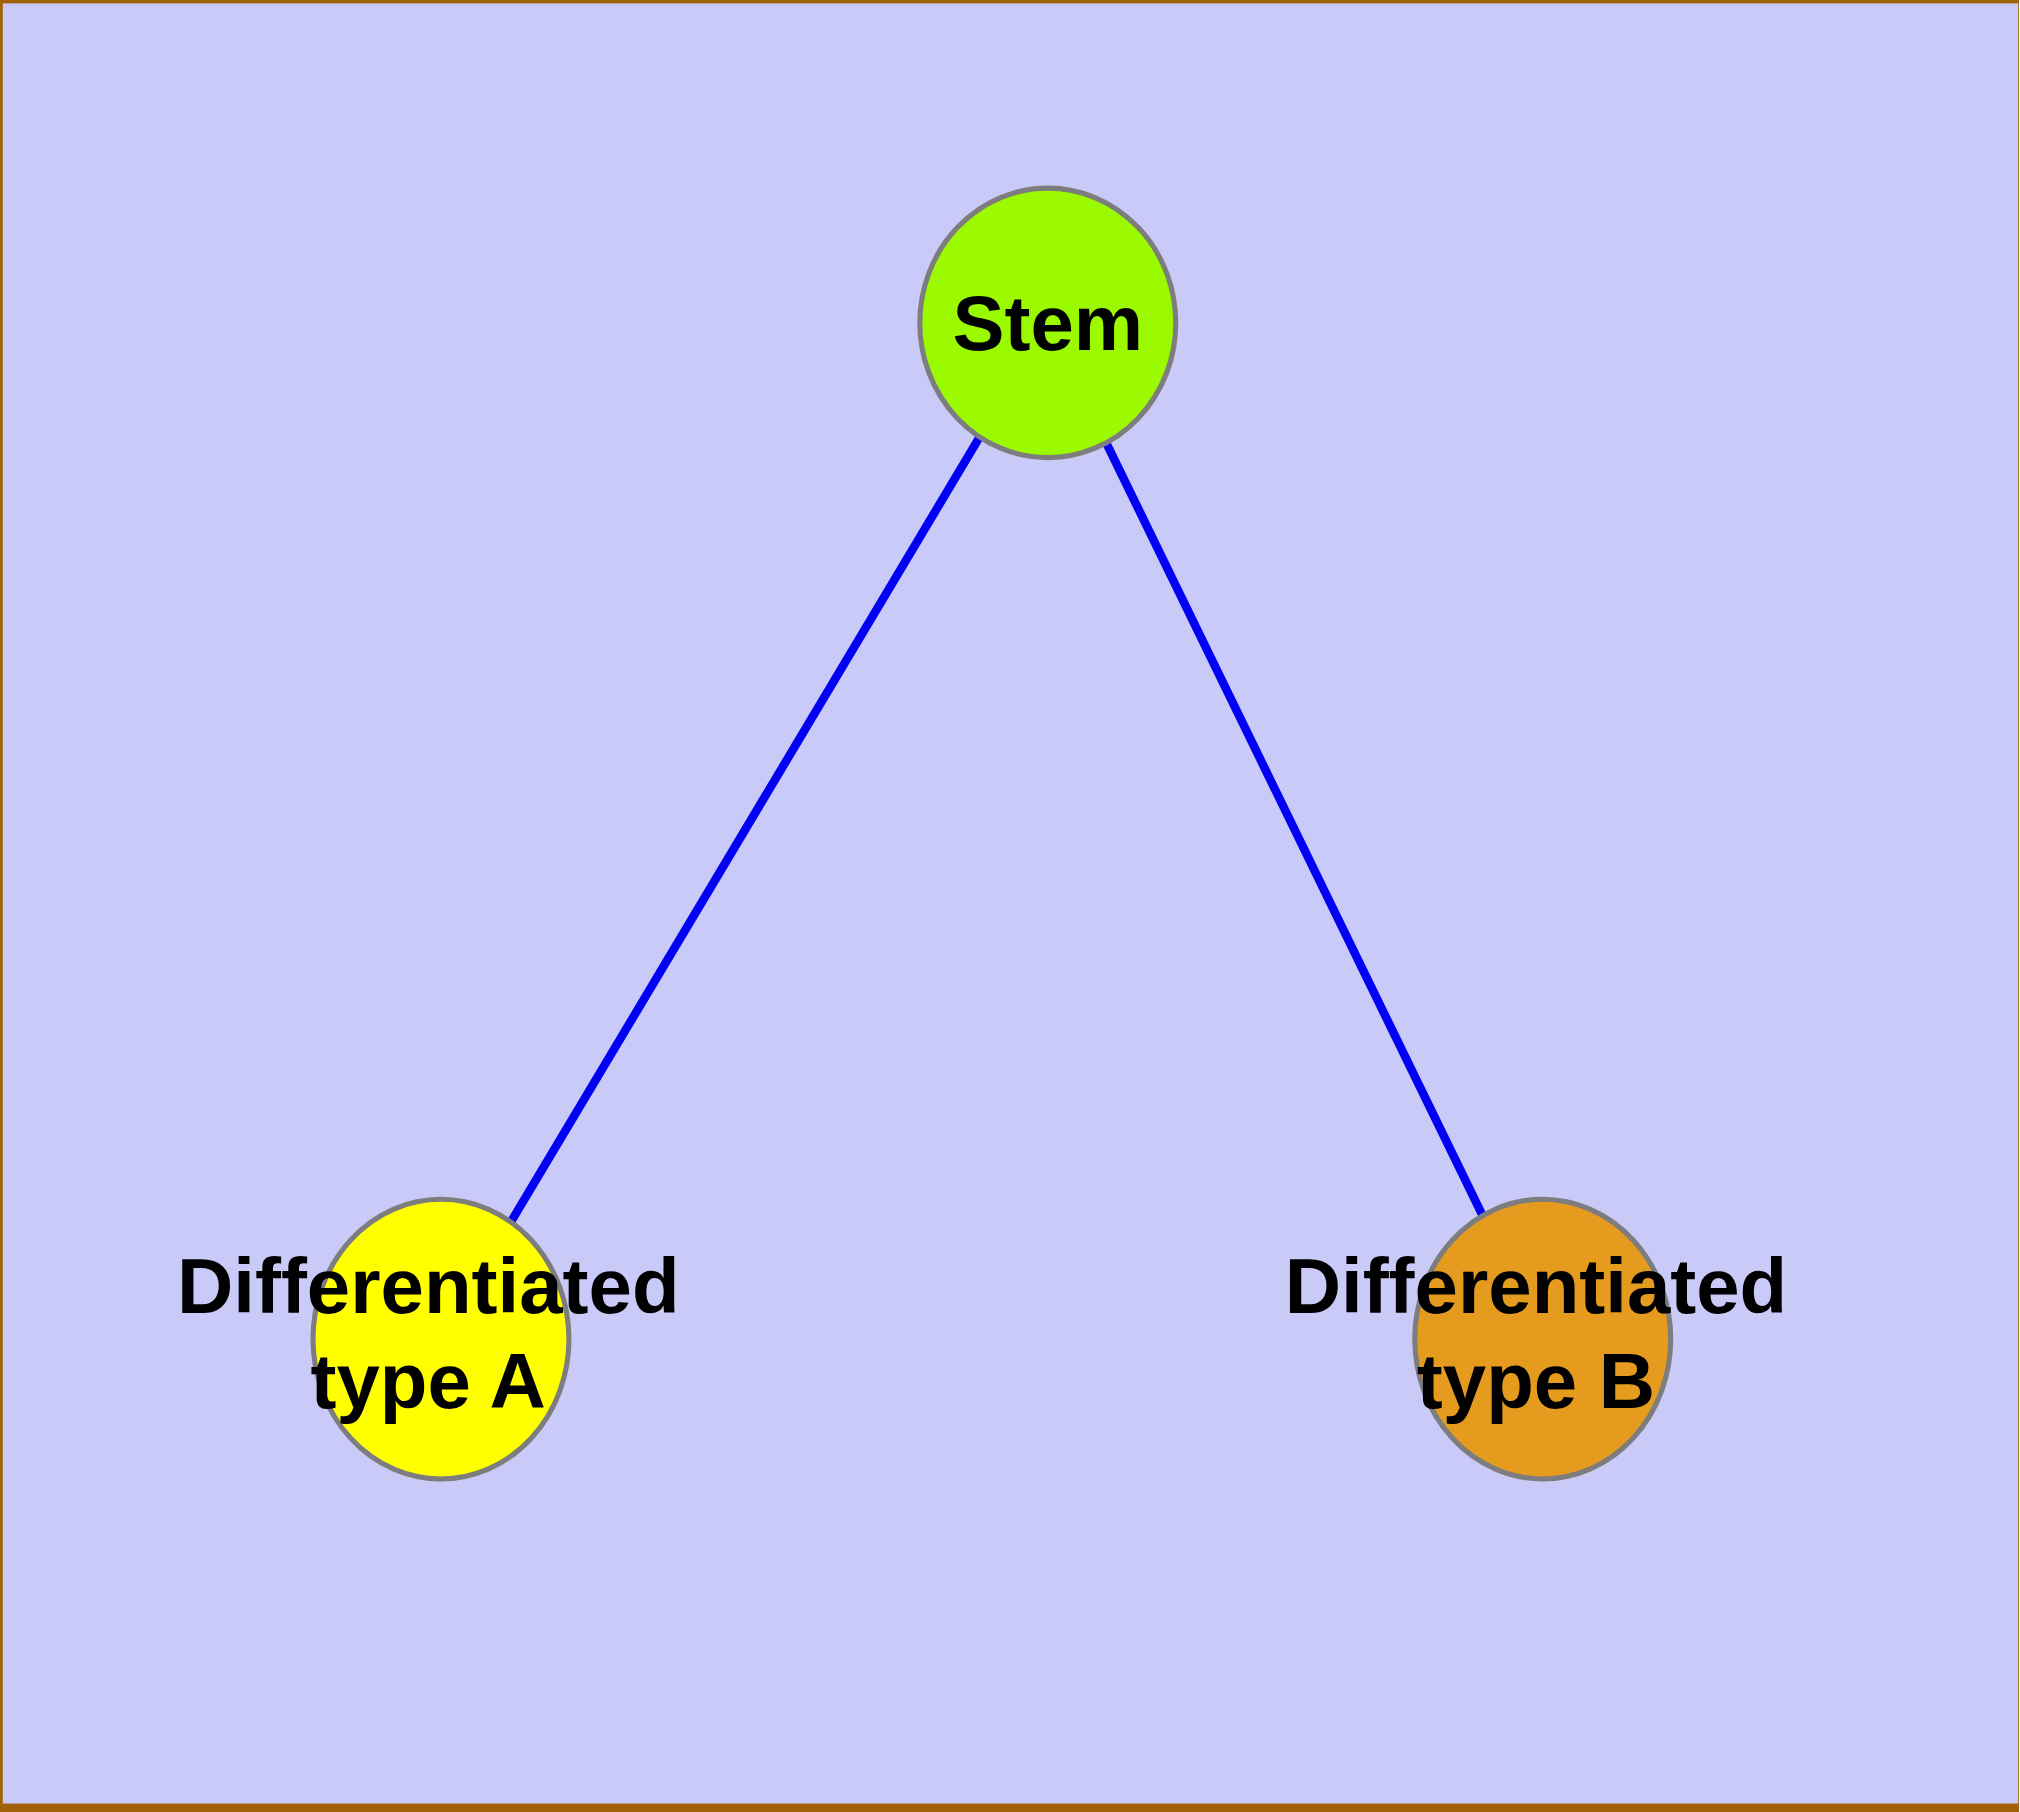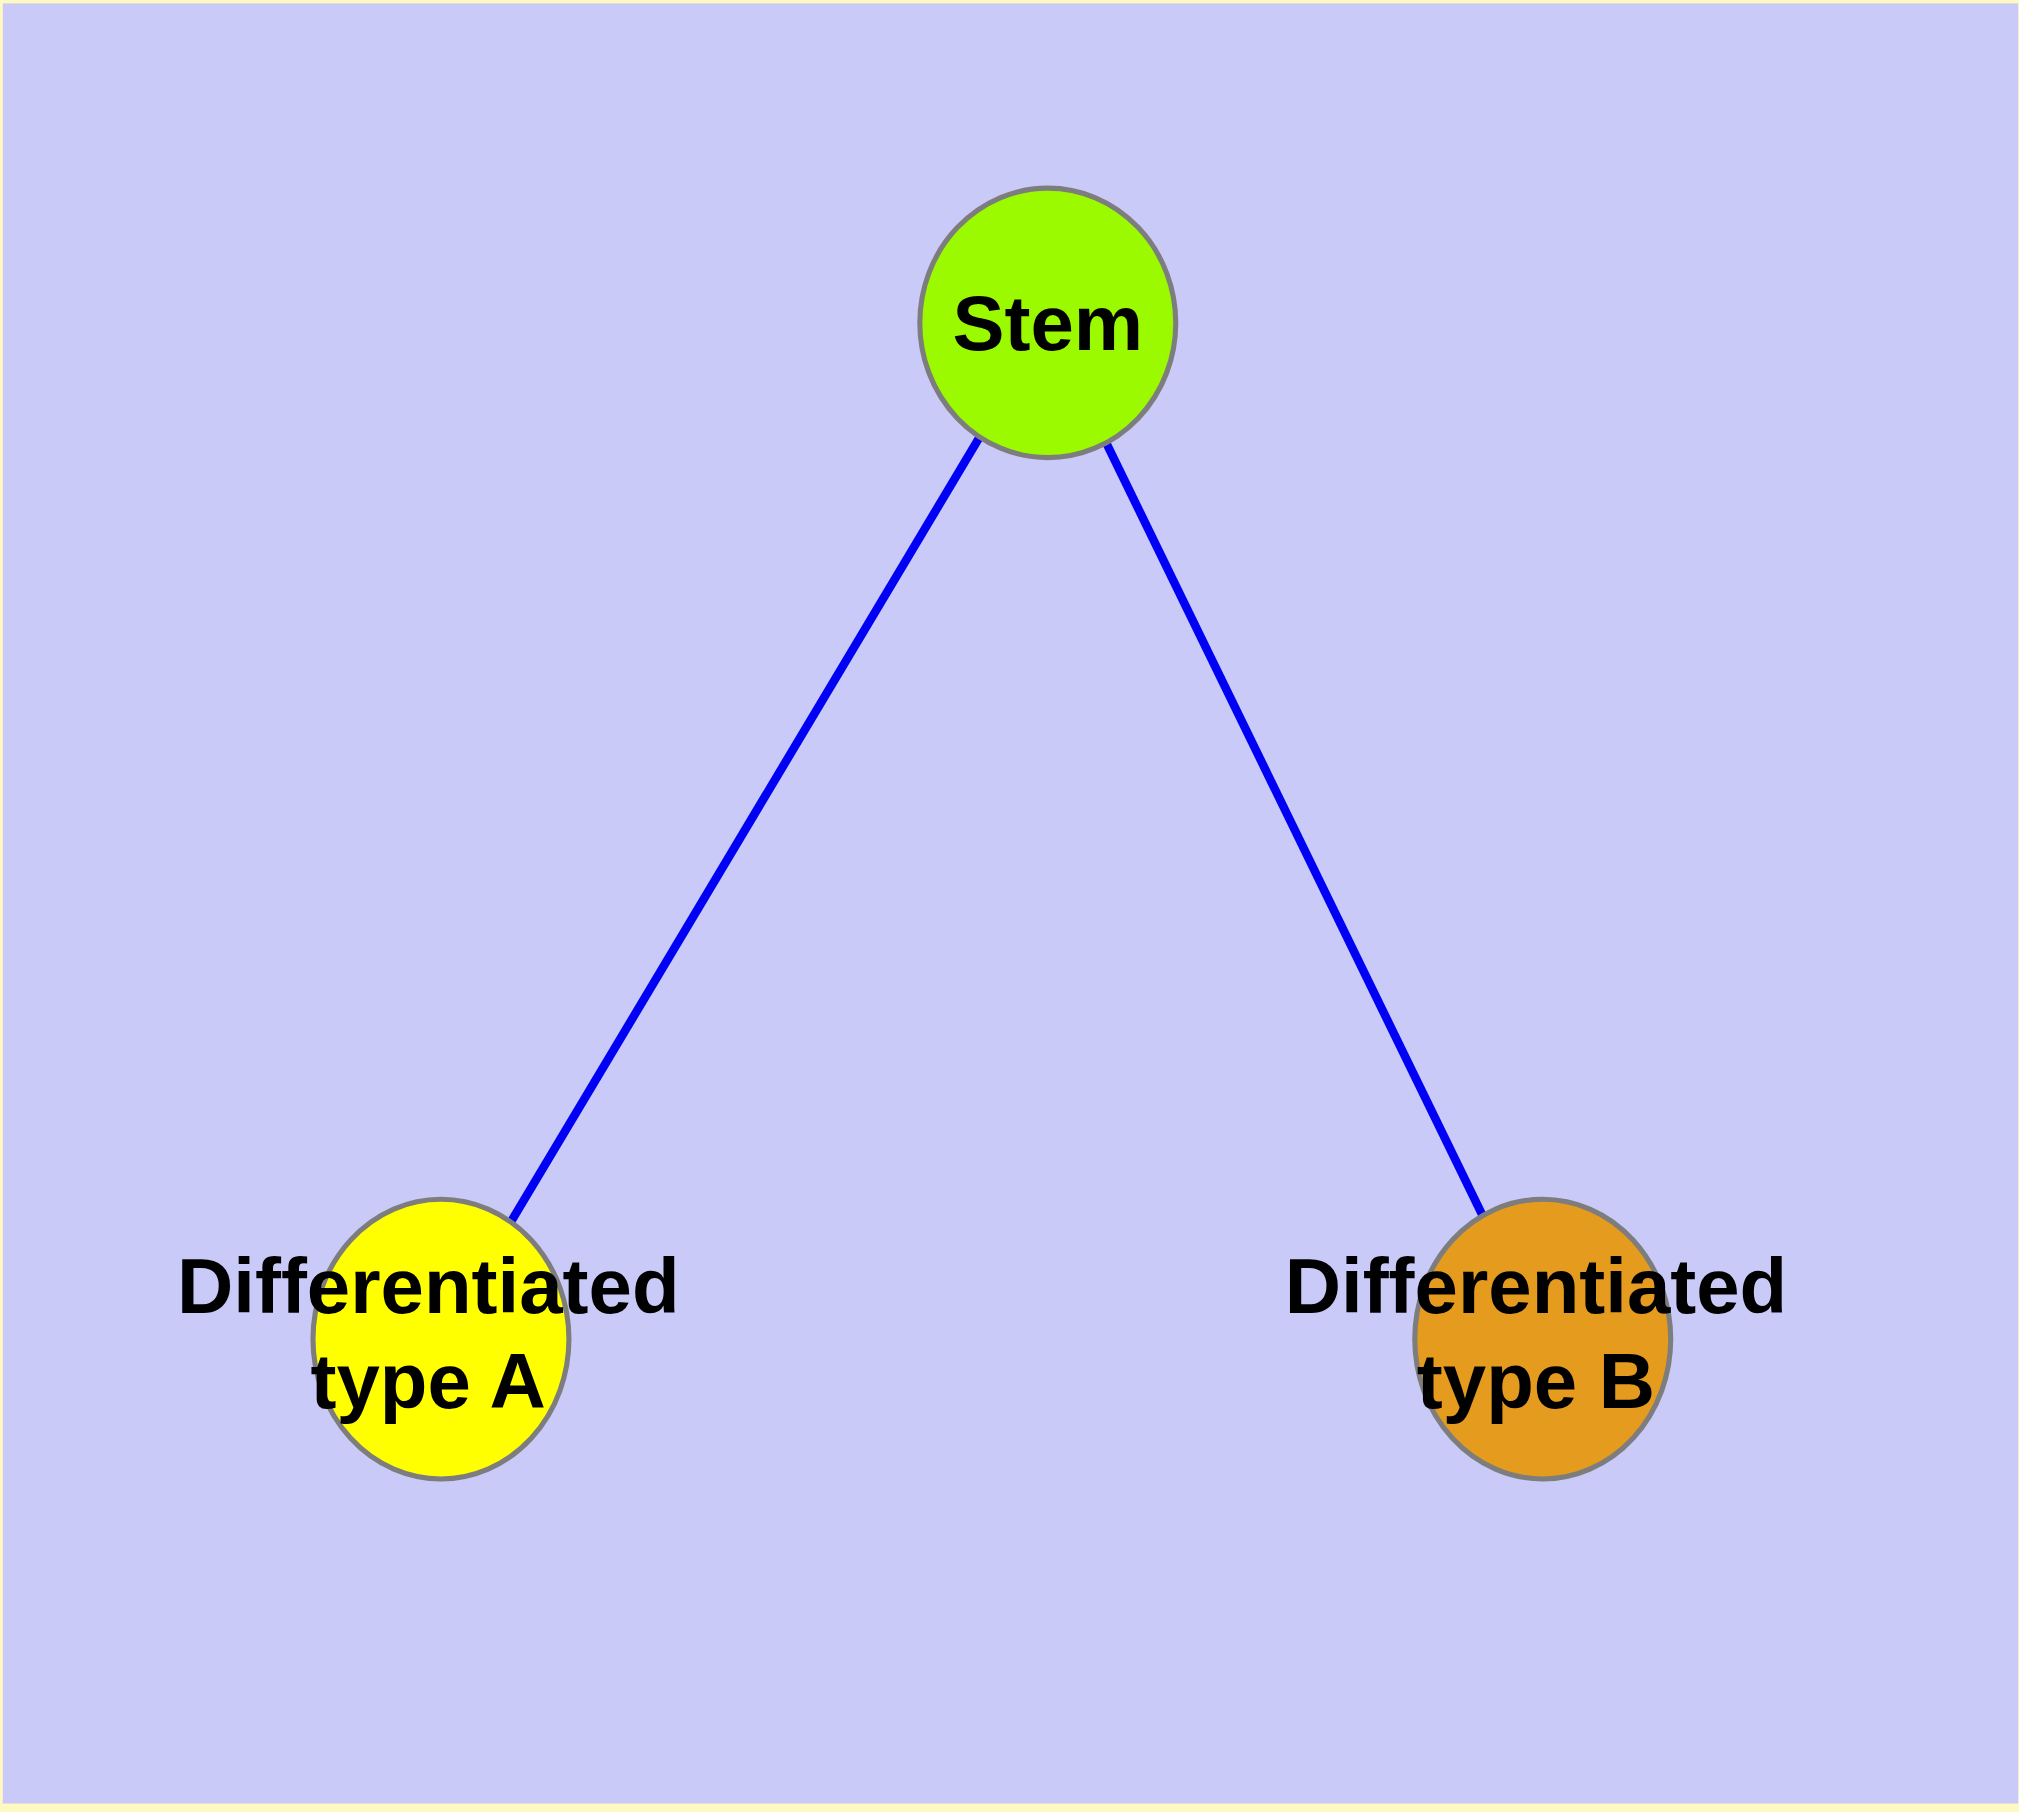--- a/index.html
+++ b/index.html
@@ -4,21 +4,21 @@
 <style>
   html, body {
     margin: 0;
     padding: 0;
     background: #ffffff;
   }
   .stage {
     width: 2019px;
     height: 1812px;
     position: relative;
-    background: #fef9c3;
+    background: #a16207;
   }
   svg.graph {
     display: block;
     width: 2021px;
     height: 1812px;
   }
   .edge {
     stroke-width: 10px;
     fill: none;
   }

